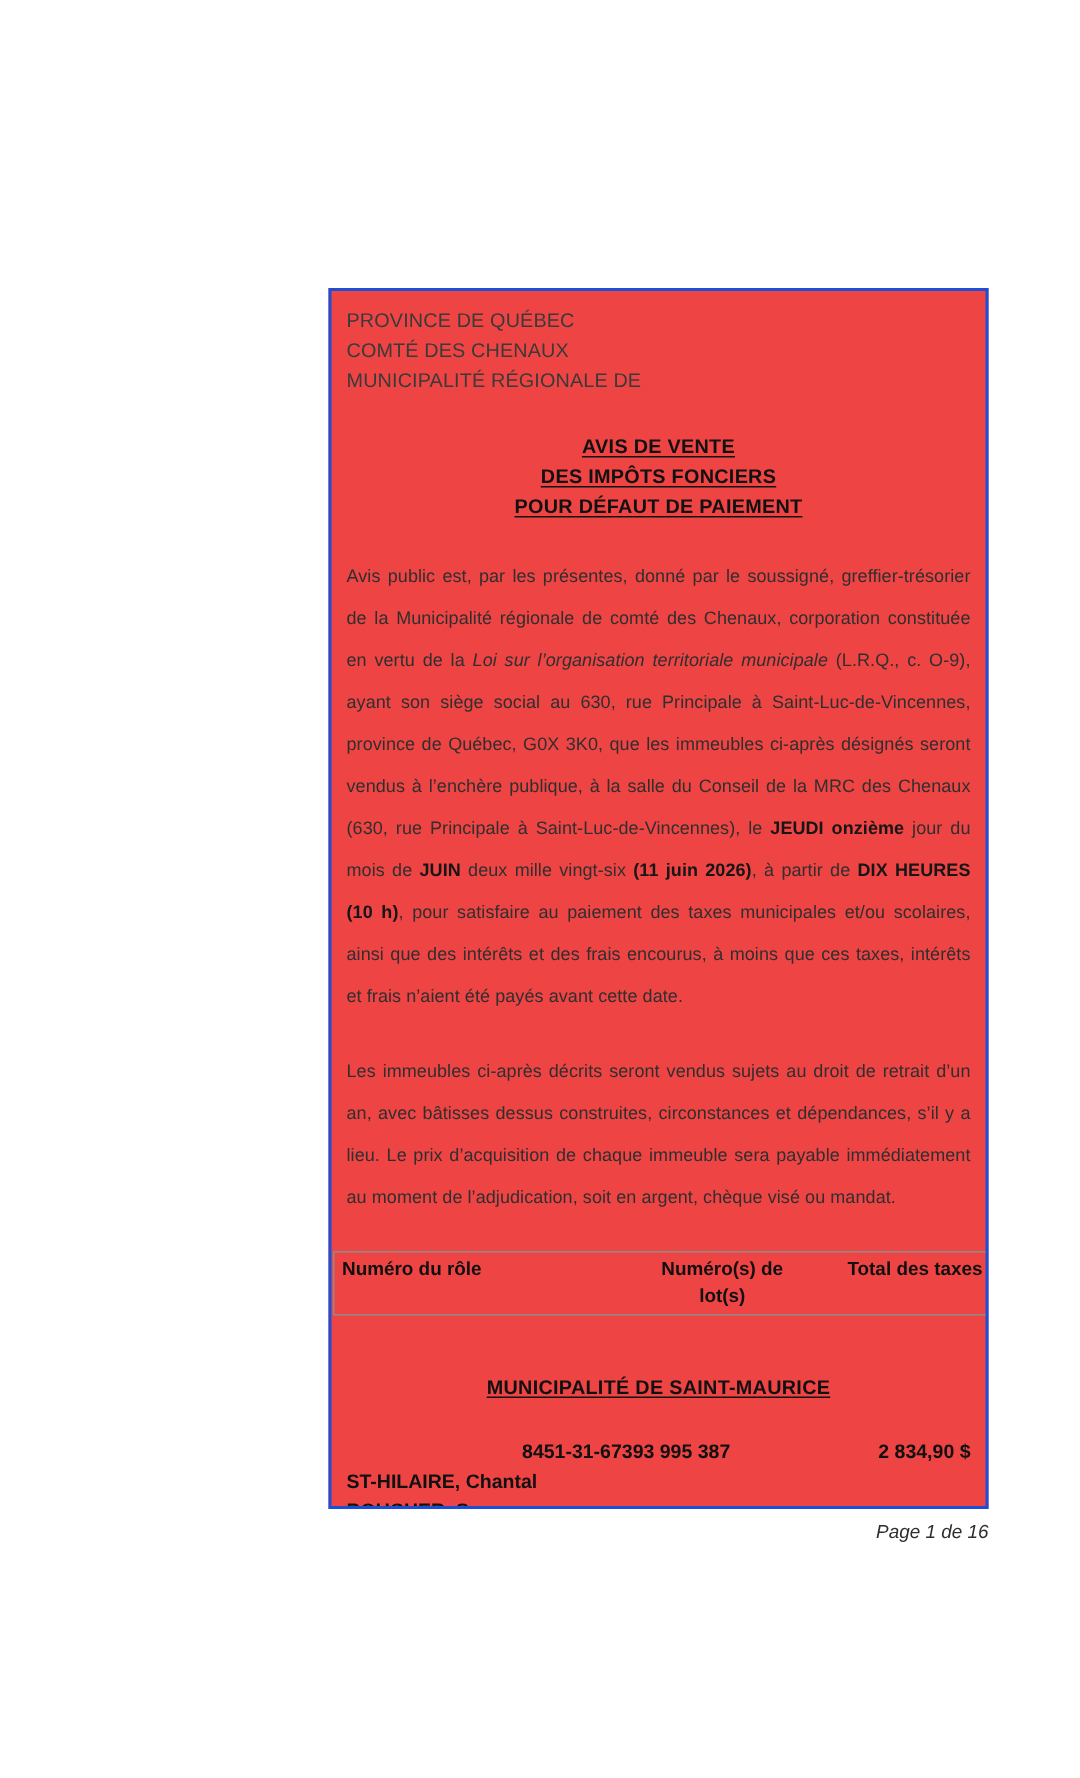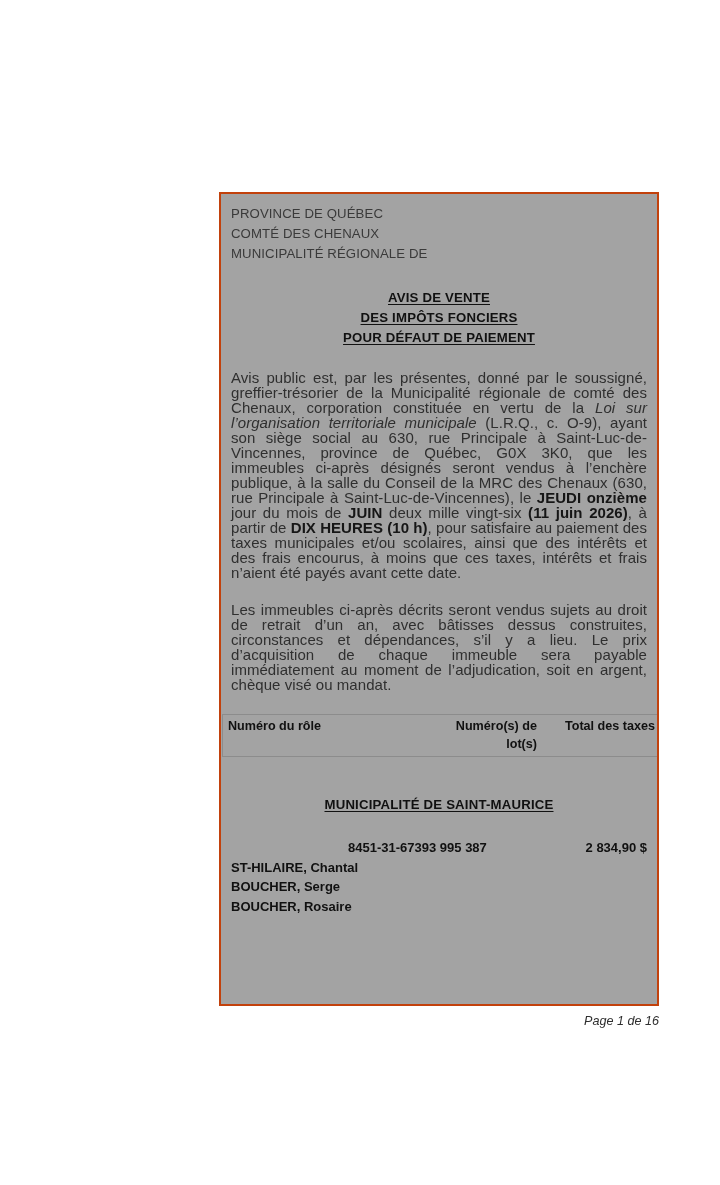--- a/index.html
+++ b/index.html
@@ -17,22 +17,22 @@
   }
 
   
   #doc-page {
     position: absolute;
     left: 219px;
     top: 192px;
     width: 440px;
     height: 814px;
     box-sizing: border-box;
-    border: 2px solid #c2410c;
-    background: #a3a3a3;
+    border: 2px solid #1d4ed8;
+    background: #ef4444;
   }
   #doc-inner {
     box-sizing: border-box;
     padding: 10px 10px 0 10px;
     height: 100%;
     overflow: hidden;
   }
 
   
   .letterhead {
@@ -54,22 +54,22 @@
     color: #111111;
   }
   .title-block span {
     text-decoration: underline;
     text-underline-offset: 2px;
   }
 
   
   .body-para {
     margin-top: 22px;
-    font-size: 15px;
-    line-height: 15px;
+    font-size: 12px;
+    line-height: 28px;
     text-align: justify;
     text-justify: inter-word;
     color: #2f2f2f;
     letter-spacing: 0.05px;
   }
   .body-para.second { }
   .body-para i { font-style: italic; }
   .body-para b { font-weight: bold; color: #161616; }
 
   
@@ -83,21 +83,21 @@
     line-height: 17.5px;
     color: #111111;
     width: 438px;
     margin-left: -9px;
   }
   .thead-row {
     display: flex;
     width: 100%;
   }
   .th-role   { flex: 0 0 198px; text-align: left; }
-  .th-lot    { flex: 1 1 auto;  text-align: right; }
+  .th-lot    { flex: 1 1 auto;  text-align: center; }
   .th-total  { flex: 0 0 118px; text-align: right; }
 
   .th-owner  { flex: 0 0 198px; text-align: left; }
   .th-blank  { flex: 1 1 auto; }
   .th-fees   { flex: 0 0 118px; text-align: right; }
 
   
   .muni-heading {
     text-align: center;
     font-weight: bold;

